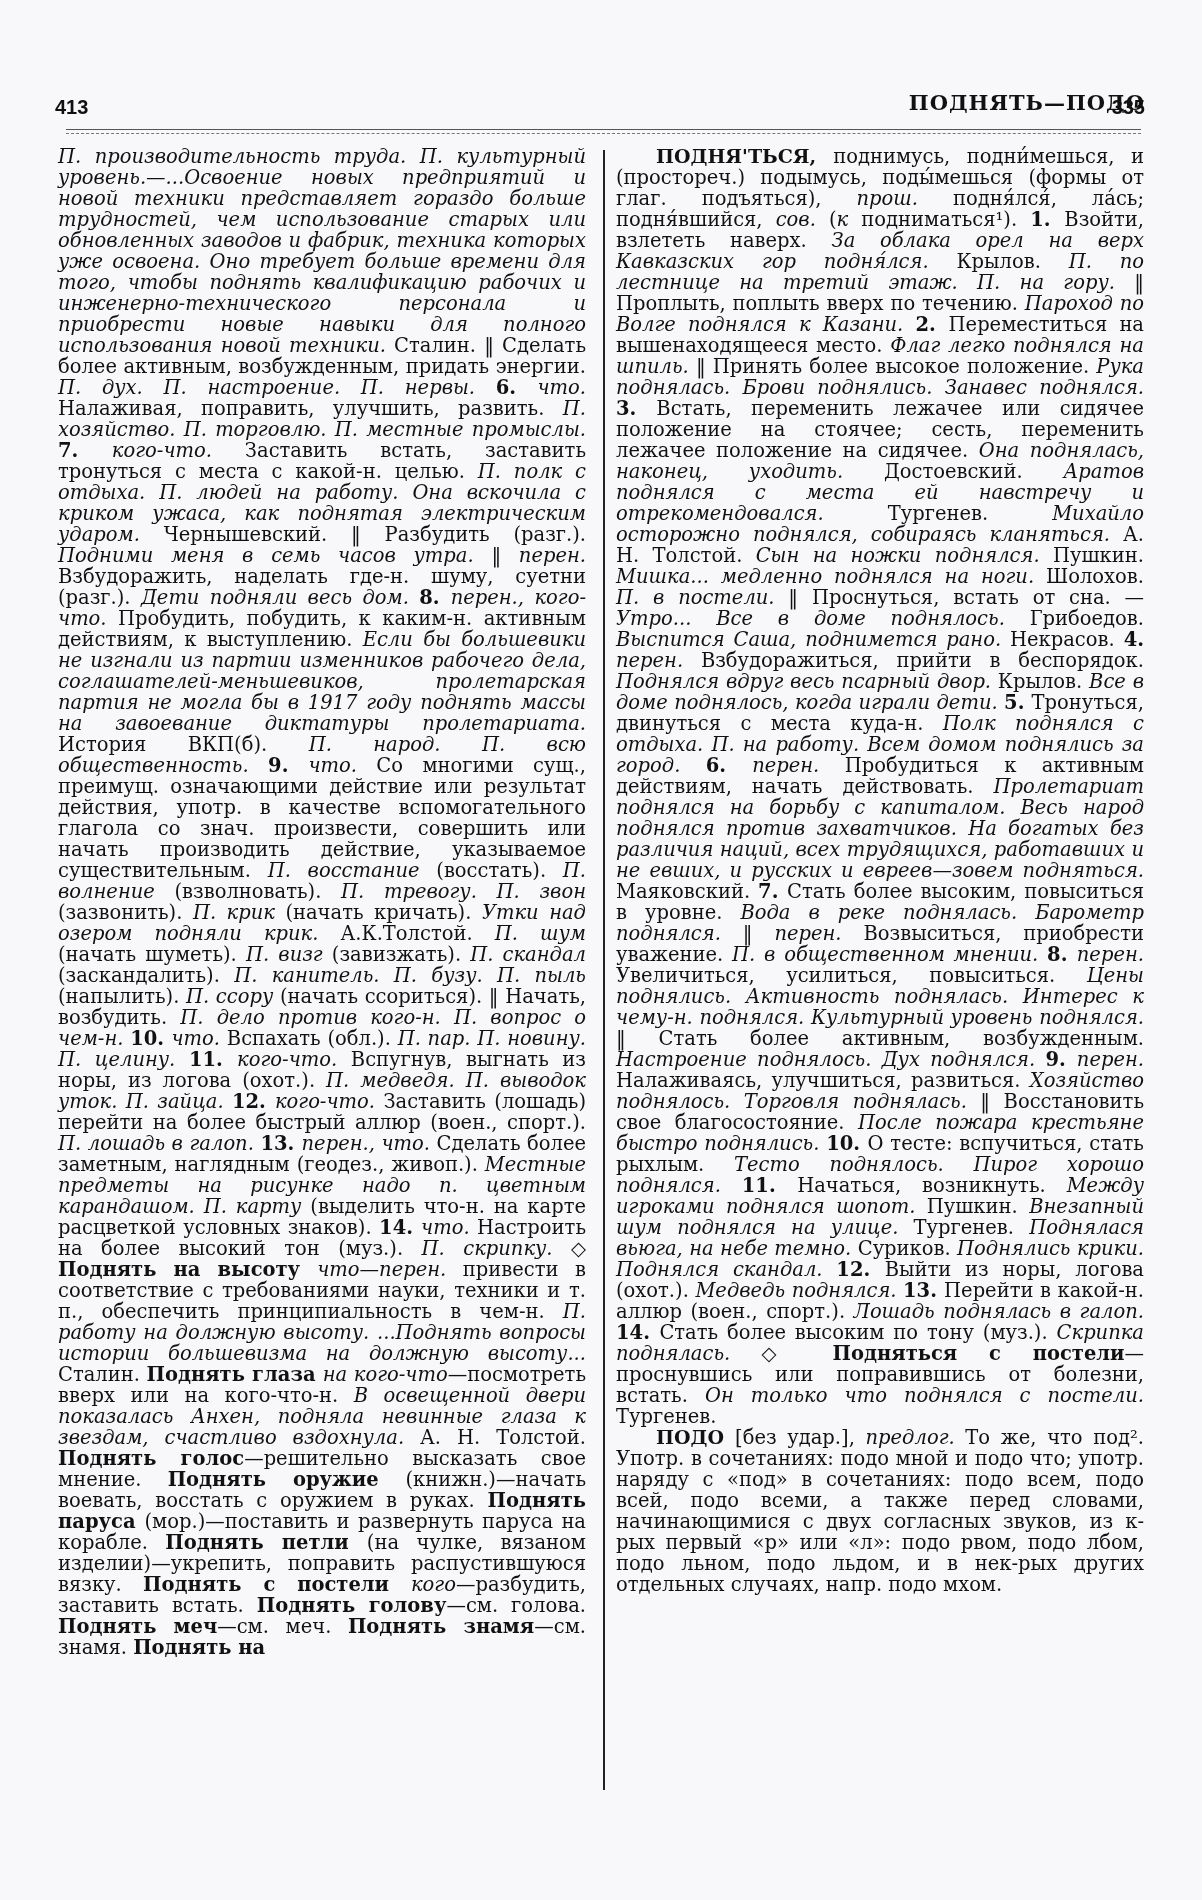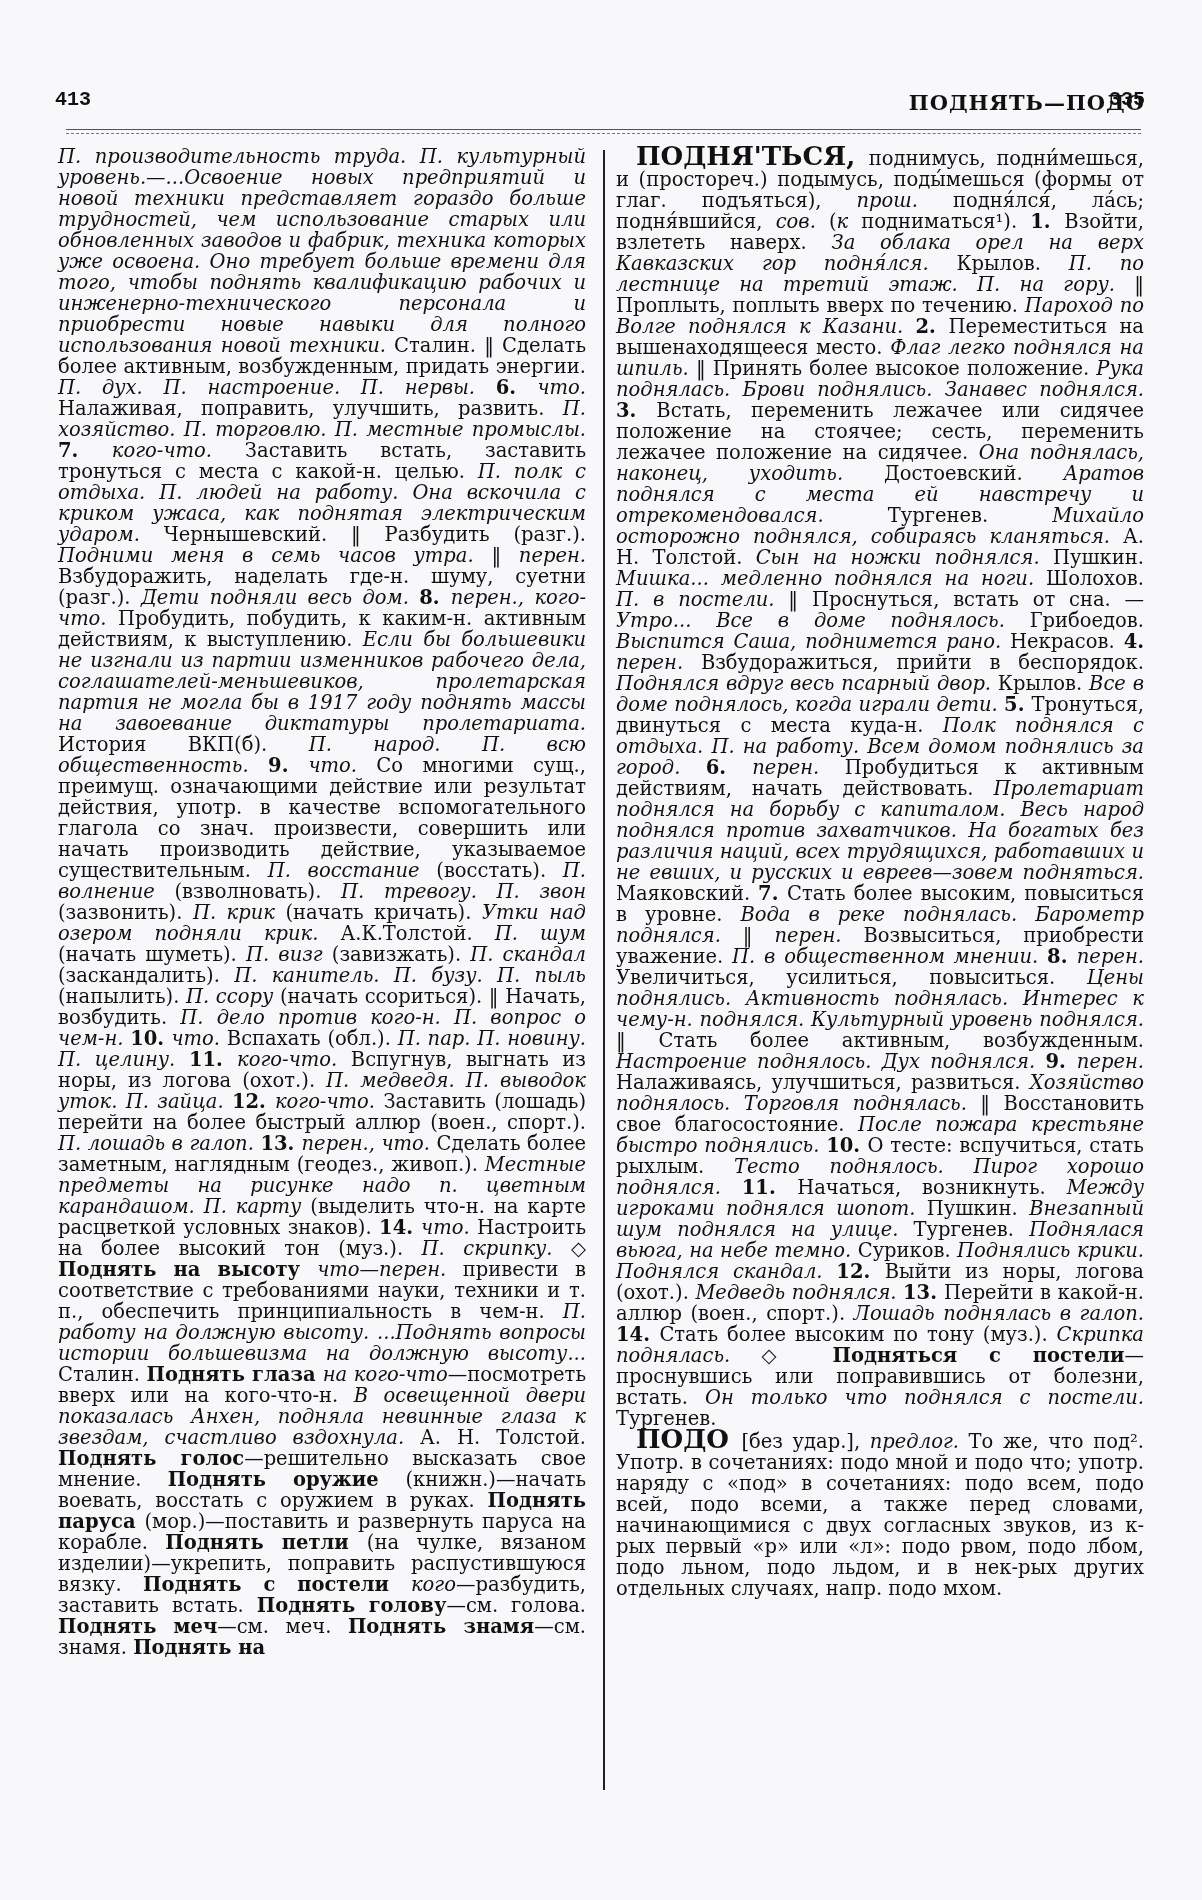--- a/index.html
+++ b/index.html
@@ -1,30 +1,30 @@
 <!DOCTYPE html>
 <html><head>
 <meta charset="utf-8">
 <style>
   html,body{margin:0;padding:0;background:#f8f7fa;}
   body{width:1202px;height:1900px;position:relative;overflow:hidden;font-family:"DejaVu Serif","Liberation Serif",serif;color:#111;}
   .hdr{position:absolute;top:88px;left:55px;width:1090px;height:30px;}
-  .pnum{position:absolute;top:0;font-weight:bold;font-size:20px;font-family:Liberation Mono, monospace;}
+  .pnum{position:absolute;top:8px;font-weight:bold;font-size:20px;font-family:Liberation Sans, sans-serif;}
   .pnum.l{left:0}.pnum.r{right:0}
   .running{position:absolute;left:0;right:0;top:2px;text-align:right;font-weight:bold;font-size:21px;letter-spacing:1px;}
   .rule{position:absolute;top:129px;left:66px;width:1075px;height:3px;border-top:1px solid #555;border-bottom:1px dashed #777;}
   .col{position:absolute;top:146px;width:528px;font-size:19.5px;line-height:21px;text-align:justify;hyphens:manual;}
   .col.left{left:58px;}
   .col.right{left:616px;}
   .divider{position:absolute;left:603px;top:150px;height:1640px;width:0;border-left:2px solid #222;}
   .col p{margin:0;}
   .col p.ind{text-indent:20px;}
   .b{font-weight:bold;}
   .i{font-style:italic;}
-  .hw{font-weight:bold;font-size:26px;}
+  .hw{font-weight:bold;font-size:19px;margin-left:20px;}
 </style>
 </head>
 <body>
 
 <div class="hdr">
   <span class="pnum l">413</span>
   <div class="running">ПОДНЯТЬ—ПОДО</div>
   <span class="pnum r">335</span>
 </div>
 <div class="rule"></div>

